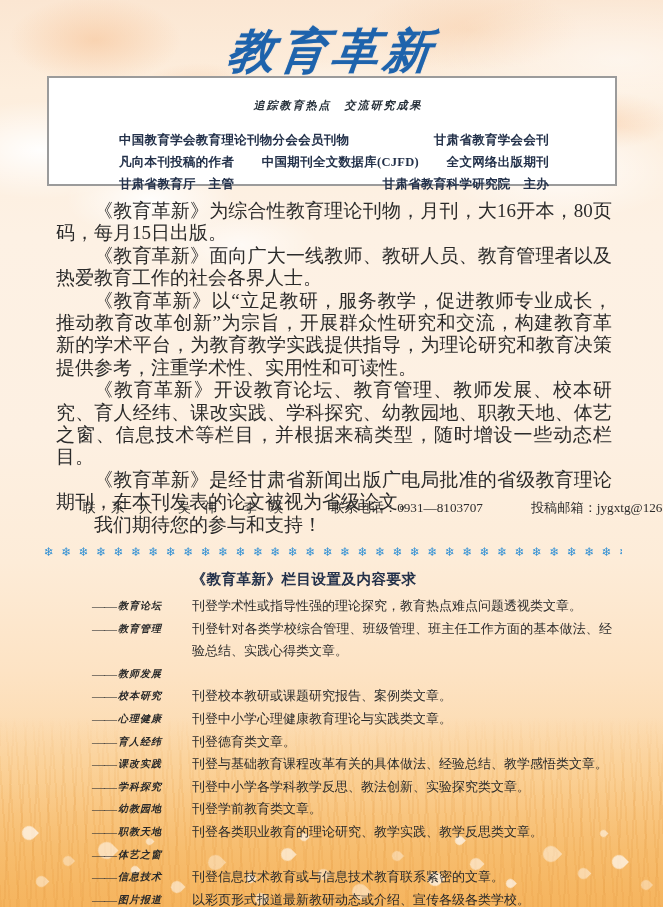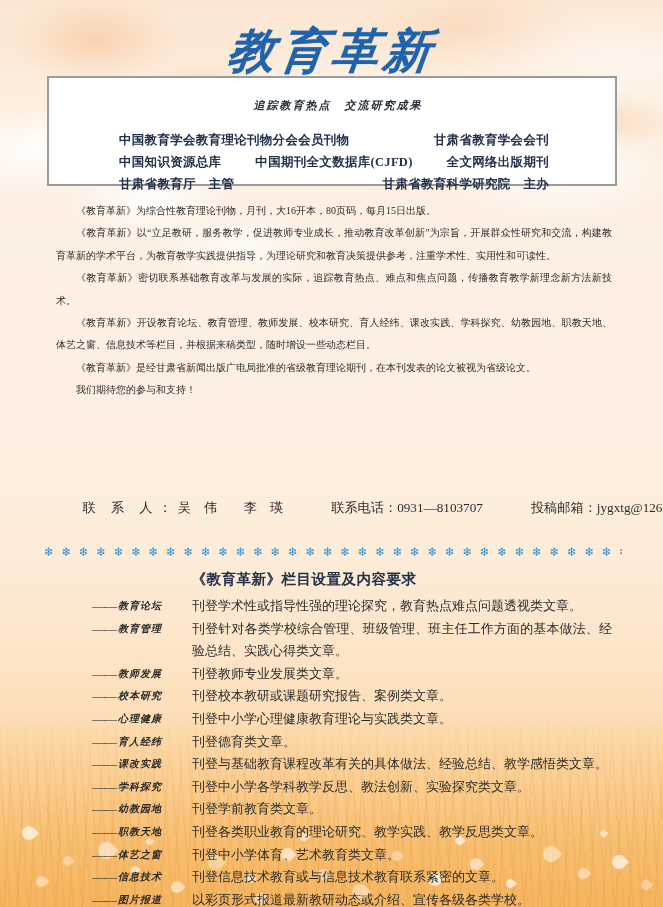--- a/index.html
+++ b/index.html
@@ -165,21 +165,21 @@
   }
   .hdr-left  { text-align: left; }
   .hdr-mid   { text-align: center; flex: 1; }
   .hdr-right { text-align: right; }
 
   
   .prose {
     position: absolute;
     left: 56px; top: 200px;
     width: 556px;
-    font-size: 10px;
+    font-size: 19px;
     line-height: 22.4px;
     color: #2b2b2b;
     text-align: justify;
     text-justify: inter-ideograph;
   }
   .prose p {
     text-indent: 2em;
     margin: 0;
   }
 
@@ -307,36 +307,36 @@
 
     <div class="header-box">
       <div class="tagline">追踪教育热点　交流研究成果</div>
       <div class="hdr-rows" id="hdr-rows">
           <div class="hdr-row">
             <span class="hdr-left">中国教育学会教育理论刊物分会会员刊物</span>
             <span class="hdr-mid"></span>
             <span class="hdr-right">甘肃省教育学会会刊</span>
           </div>
           <div class="hdr-row">
-            <span class="hdr-left">中国知识资源总库</span>
+            <span class="hdr-left">凡向本刊投稿的作者</span>
             <span class="hdr-mid">中国期刊全文数据库(CJFD)</span>
             <span class="hdr-right">全文网络出版期刊</span>
           </div>
           <div class="hdr-row">
             <span class="hdr-left">甘肃省教育厅　主管</span>
             <span class="hdr-mid"></span>
             <span class="hdr-right">甘肃省教育科学研究院　主办</span>
           </div>
         </div>
     </div>
 
     <div class="prose" id="prose">
         <p>《教育革新》为综合性教育理论刊物，月刊，大16开本，80页码，每月15日出版。</p>
+        <p>《教育革新》面向广大一线教师、教研人员、教育管理者以及热爱教育工作的社会各界人士。</p>
         <p>《教育革新》以“立足教研，服务教学，促进教师专业成长，推动教育改革创新”为宗旨，开展群众性研究和交流，构建教育革新的学术平台，为教育教学实践提供指导，为理论研究和教育决策提供参考，注重学术性、实用性和可读性。</p>
-        <p>《教育革新》密切联系基础教育改革与发展的实际，追踪教育热点、难点和焦点问题，传播教育教学新理念新方法新技术。</p>
         <p>《教育革新》开设教育论坛、教育管理、教师发展、校本研究、育人经纬、课改实践、学科探究、幼教园地、职教天地、体艺之窗、信息技术等栏目，并根据来稿类型，随时增设一些动态栏目。</p>
         <p>《教育革新》是经甘肃省新闻出版广电局批准的省级教育理论期刊，在本刊发表的论文被视为省级论文。</p>
         <p>我们期待您的参与和支持！</p>
       </div>
 
     <div class="contact">
       <div class="line">
         <span class="spaced">联 系 人：</span><span>吴　伟　　李　瑛</span><span class="gap-lg"></span><span>联系电话：</span><span>0931—8103707</span><span class="gap-lg"></span><span>投稿邮箱：</span><span>jygxtg@126.com。</span>
       </div>
     </div>
@@ -351,21 +351,20 @@
           <span class="col-desc">刊登学术性或指导性强的理论探究，教育热点难点问题透视类文章。</span>
         </div>
         <div class="col-row">
           <span class="col-dash">——</span>
           <span class="col-name">教育管理</span>
           <span class="col-desc">刊登针对各类学校综合管理、班级管理、班主任工作方面的基本做法、经验总结、实践心得类文章。</span>
         </div>
         <div class="col-row">
           <span class="col-dash">——</span>
           <span class="col-name">教师发展</span>
-          <span class="col-desc">刊登教师专业发展类文章。</span>
         </div>
         <div class="col-row">
           <span class="col-dash">——</span>
           <span class="col-name">校本研究</span>
           <span class="col-desc">刊登校本教研或课题研究报告、案例类文章。</span>
         </div>
         <div class="col-row">
           <span class="col-dash">——</span>
           <span class="col-name">心理健康</span>
           <span class="col-desc">刊登中小学心理健康教育理论与实践类文章。</span>
@@ -391,21 +390,20 @@
           <span class="col-desc">刊登学前教育类文章。</span>
         </div>
         <div class="col-row">
           <span class="col-dash">——</span>
           <span class="col-name">职教天地</span>
           <span class="col-desc">刊登各类职业教育的理论研究、教学实践、教学反思类文章。</span>
         </div>
         <div class="col-row">
           <span class="col-dash">——</span>
           <span class="col-name">体艺之窗</span>
-          <span class="col-desc">刊登中小学体育、艺术教育类文章。</span>
         </div>
         <div class="col-row">
           <span class="col-dash">——</span>
           <span class="col-name">信息技术</span>
           <span class="col-desc">刊登信息技术教育或与信息技术教育联系紧密的文章。</span>
         </div>
         <div class="col-row">
           <span class="col-dash">——</span>
           <span class="col-name">图片报道</span>
           <span class="col-desc">以彩页形式报道最新教研动态或介绍、宣传各级各类学校。</span>

